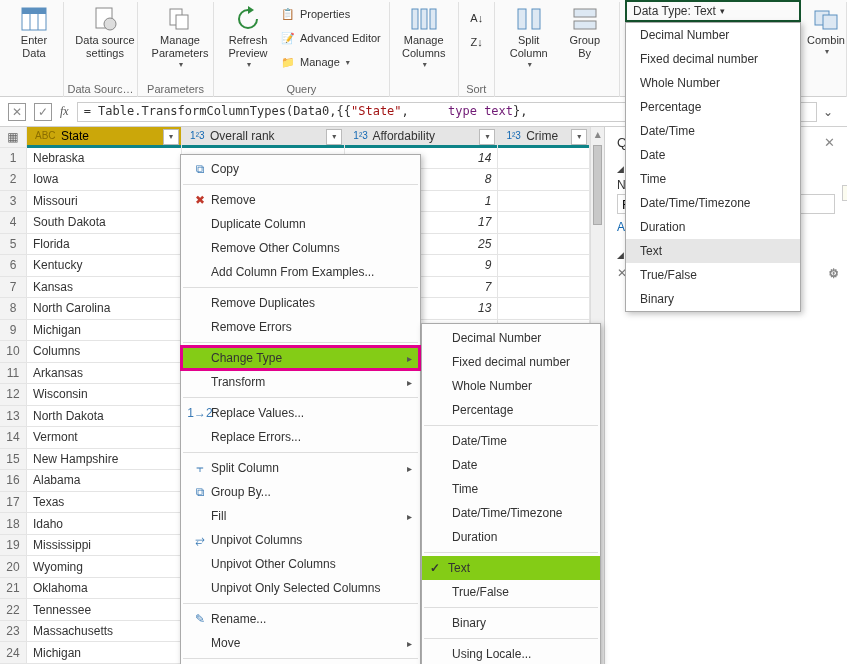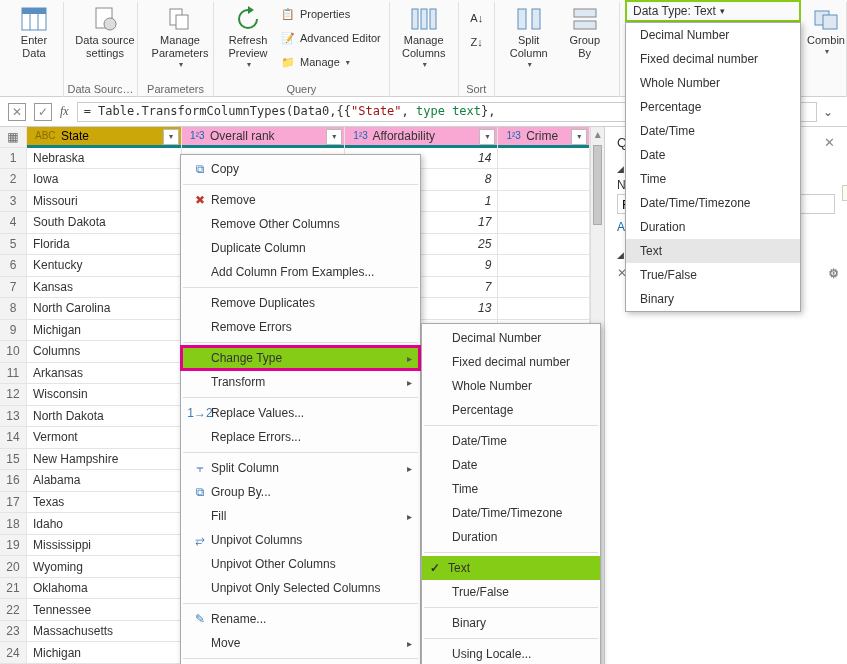--- a/index.html
+++ b/index.html
@@ -57,34 +57,34 @@
   
   .fx-bar {
     display:flex; align-items:center;
     height:30px; border-bottom:1px solid #d0d0d0;
     padding:0 8px;
   }
   .fx-bar .ic-sq { width:18px; height:18px; border:1px solid #999; margin-right:8px;}
   .fx-bar .ic-sq.x { color:#888; display:flex; align-items:center; justify-content:center;}
   .fx-bar .fx { font-style:italic; font-family: "Segoe UI"; color:#555; margin-right:8px;}
   .fx-input { flex:1; border:1px solid #ccc; height:20px; padding:1px 6px; font-family: Consolas, monospace; font-size:12px;}
-  .fx-input .kw { color:#15803d;}
+  .fx-input .kw { color:#701a75;margin-left:32px;}
   .fx-input .str { color:#a31515;}
   .fx-drop { width:22px; text-align:center; color:#555;}
   
   .main {
     display:flex;
     height: calc(664px - 97px - 30px);
   }
   .grid-wrap { flex:1; display:flex; flex-direction:column; position:relative; border-right:1px solid #d0d0d0;}
   .right-pane { width:242px; position:relative; }
   
   .dg { border-collapse:collapse; width:100%; table-layout:fixed;}
   .dg th, .dg td { border-right:1px solid #e4e4e4; border-bottom:1px solid #e4e4e4; padding:0 6px; height:20px; font-size:12px; text-align:left;}
-  .dg th { background:#f9a8d4; font-weight:normal; position:relative;}
+  .dg th { background:#e5e5e5; font-weight:normal; position:relative;}
   .dg th.sel { background:#cba70a; color:#000;}
   .dg th .hdr-line { position:absolute; bottom:-1px; left:0; right:0; height:3px; }
   .dg th.sel .hdr-line { background:#0d8387;}
   .dg th:not(.sel):not(.rownum) .hdr-line { background:#0d8387;}
   .dg .rownum { width:26px; text-align:center; background:#f3f3f3; color:#666;}
   .dg td.num { text-align:right; font-style:italic; color:#333;}
   .dg .filter-btn { position:absolute; right:2px; top:2px; width:16px; height:16px; border:1px solid #bbb; background:#fff; font-size:8px; line-height:14px; text-align:center; color:#555;}
   .dg .type-ic { display:inline-block; height:14px; padding:0 2px; font-size:10px; color:#8a6d00; vertical-align:middle;}
   .dg .type-ic.num { color:#1268b3;}
   .grid-scroll { width:14px; background:#f0f0f0; border-left:1px solid #ddd;}
@@ -107,21 +107,21 @@
   .rp-title { display:flex; justify-content:space-between; padding:8px 12px 4px; font-size:13px; color:#333;}
   .rp-sec { padding:0 12px; font-size:12px;}
   .rp-sec .hdg { font-size:11px; color:#333; margin:8px 0 4px; }
   .rp-sec .hdg .coll::before { content:"◢"; font-size:9px; margin-right:4px; color:#444;}
   .rp-input { border:1px solid #ccc; height:20px; width:100%; padding:1px 4px;}
   .rp-link { color:#1268b3; }
   .step { display:flex; align-items:center; gap:4px; padding:2px 0;}
   .step .x { color:#777;}
   
   .dt-box { position:absolute; left:625px; top:0; width:176px; z-index:80;}
-  .dt-head { border:2px solid #84cc16; padding:2px 6px; background:#fafafa; font-size:12px; display:flex; align-items:center;}
+  .dt-head { border:2px solid #14532d; padding:2px 6px; background:#fafafa; font-size:12px; display:flex; align-items:center;}
   .dt-head::after { content:"▾"; font-size:9px; margin-left:4px;}
   .dt-list { background:#fff; border:1px solid #aaa; box-shadow:2px 2px 6px rgba(0,0,0,.25);}
   .dt-list .mi { height:24px; display:flex; align-items:center; padding:0 14px; font-size:12px;}
   .dt-list .mi:hover, .dt-list .mi.sel { background:#e6e6e6;}
   .gear { position:absolute; right:8px; color:#888;}
   svg { display:block; }
 </style>
 </head>
 <body>
 
@@ -477,25 +477,25 @@
           <span class="mic">⧉</span>
           <span>Copy</span>
         </div>
       <div class="sep"></div>
       <div class="mi">
           <span class="mic" style="color:#c0392b">✖</span>
           <span>Remove</span>
         </div>
       <div class="mi">
           <span class="mic"></span>
+          <span>Duplicate Column</span>
+        </div>
+      <div class="mi">
+          <span class="mic"></span>
           <span>Remove Other Columns</span>
-        </div>
-      <div class="mi">
-          <span class="mic"></span>
-          <span>Duplicate Column</span>
         </div>
       <div class="mi">
           <span class="mic"></span>
           <span>Add Column From Examples...</span>
         </div>
       <div class="sep"></div>
       <div class="mi">
           <span class="mic"></span>
           <span>Remove Duplicates</span>
         </div>

